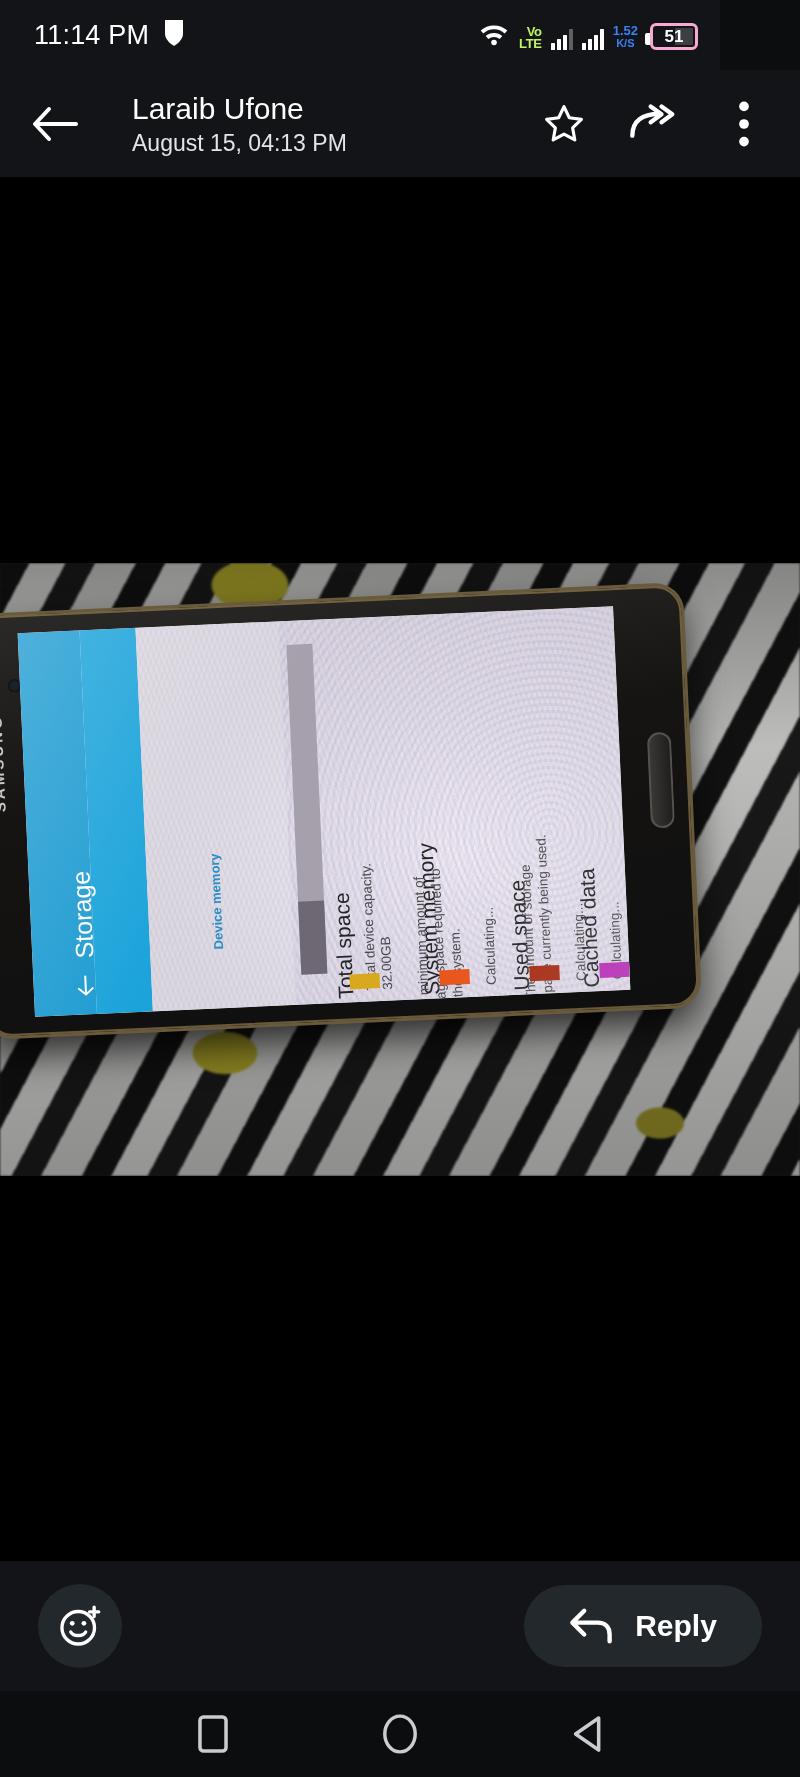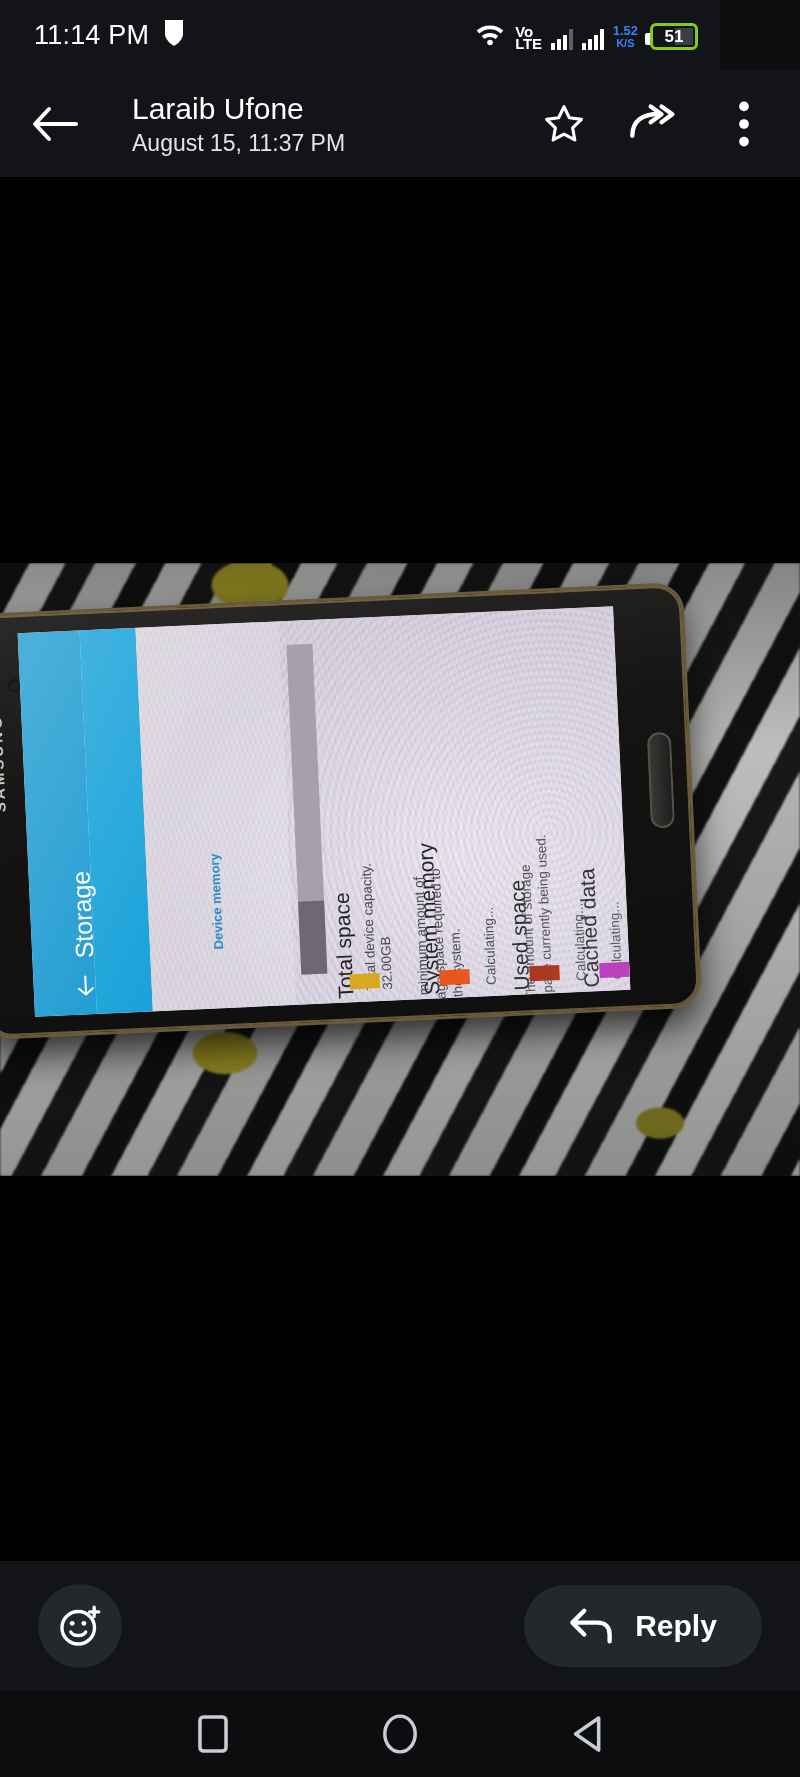--- a/index.html
+++ b/index.html
@@ -13,31 +13,31 @@
   
   .statusbar{
     position:absolute; left:0; top:0; width:720px; height:70px;
     background:#121417; display:flex; align-items:center;
     padding:0 22px 0 34px;
   }
   .sb-clock{ color:#fff; font-size:27px; letter-spacing:.2px; }
   .sb-shield{ margin-left:14px; }
   .sb-right{ margin-left:auto; display:flex; align-items:flex-end; gap:9px; }
   .volte{
-    color:#ffffff; font-size:15px; line-height:12px; font-weight:700;
-    text-align:left; letter-spacing:-.3px;
+    color:#bef264; font-size:13px; line-height:12px; font-weight:700;
+    text-align:right; letter-spacing:-.3px;
   }
   .bars{ display:flex; align-items:flex-end; gap:2px; height:22px; }
   .bars i{ display:block; width:4px; background:#fff; border-radius:.5px; }
   .bars i.b1{height:7px;} .bars i.b2{height:11px;} .bars i.b3{height:15px;} .bars i.b4{height:21px;}
   .bars i.dim{ background:#5d6166; }
   .netspeed{ color:#3b82f6; font-size:13px; line-height:13px; text-align:center; font-weight:700;}
   .netspeed small{ font-size:11px; display:block; }
   .battery{
-    width:48px; height:27px; border:3px solid #84cc16; border-radius:6px;
+    width:48px; height:27px; border:3px solid #f9a8d4; border-radius:6px;
     display:flex; align-items:center; justify-content:center; position:relative;
     margin-left:3px;
   }
   .battery:before{
     content:""; position:absolute; left:-8px; top:7px; width:5px; height:12px;
     background:#fff; border-radius:2px 0 0 2px;
   }
   .battery-fill{ position:absolute; right:2px; top:2px; bottom:2px; width:42%; background:#3b3f44; }
   .battery span{ color:#fff; font-size:17px; font-weight:600; position:relative; z-index:2;}
 
@@ -266,21 +266,21 @@
   <div class="appbar">
     <div class="back-btn">
       <svg width="46" height="36" viewBox="0 0 46 36">
         <path d="M17 3 L3 18 L17 33" stroke="#fff" stroke-width="4" fill="none" stroke-linecap="round" stroke-linejoin="round"></path>
         <path d="M3.5 18 H44" stroke="#fff" stroke-width="4" stroke-linecap="round"></path>
       </svg>
     </div>
 
     <div class="titlewrap">
       <div class="title">Laraib Ufone</div>
-      <div class="subtitle">August 15, 11:37 PM</div>
+      <div class="subtitle">August 15, 04:13 PM</div>
     </div>
 
     <div class="appbar-actions">
       <div class="icon-btn">
         <svg width="46" height="44" viewBox="0 0 24 24">
           <path d="M12 2.5 l2.9 6.1 6.6.9 -4.8 4.6 1.2 6.6 -5.9-3.2 -5.9 3.2 1.2-6.6 -4.8-4.6 6.6-.9z" fill="none" stroke="#fff" stroke-width="1.7" stroke-linejoin="round"></path>
         </svg>
       </div>
       <div class="icon-btn">
         <svg width="50" height="42" viewBox="0 0 30 24">

